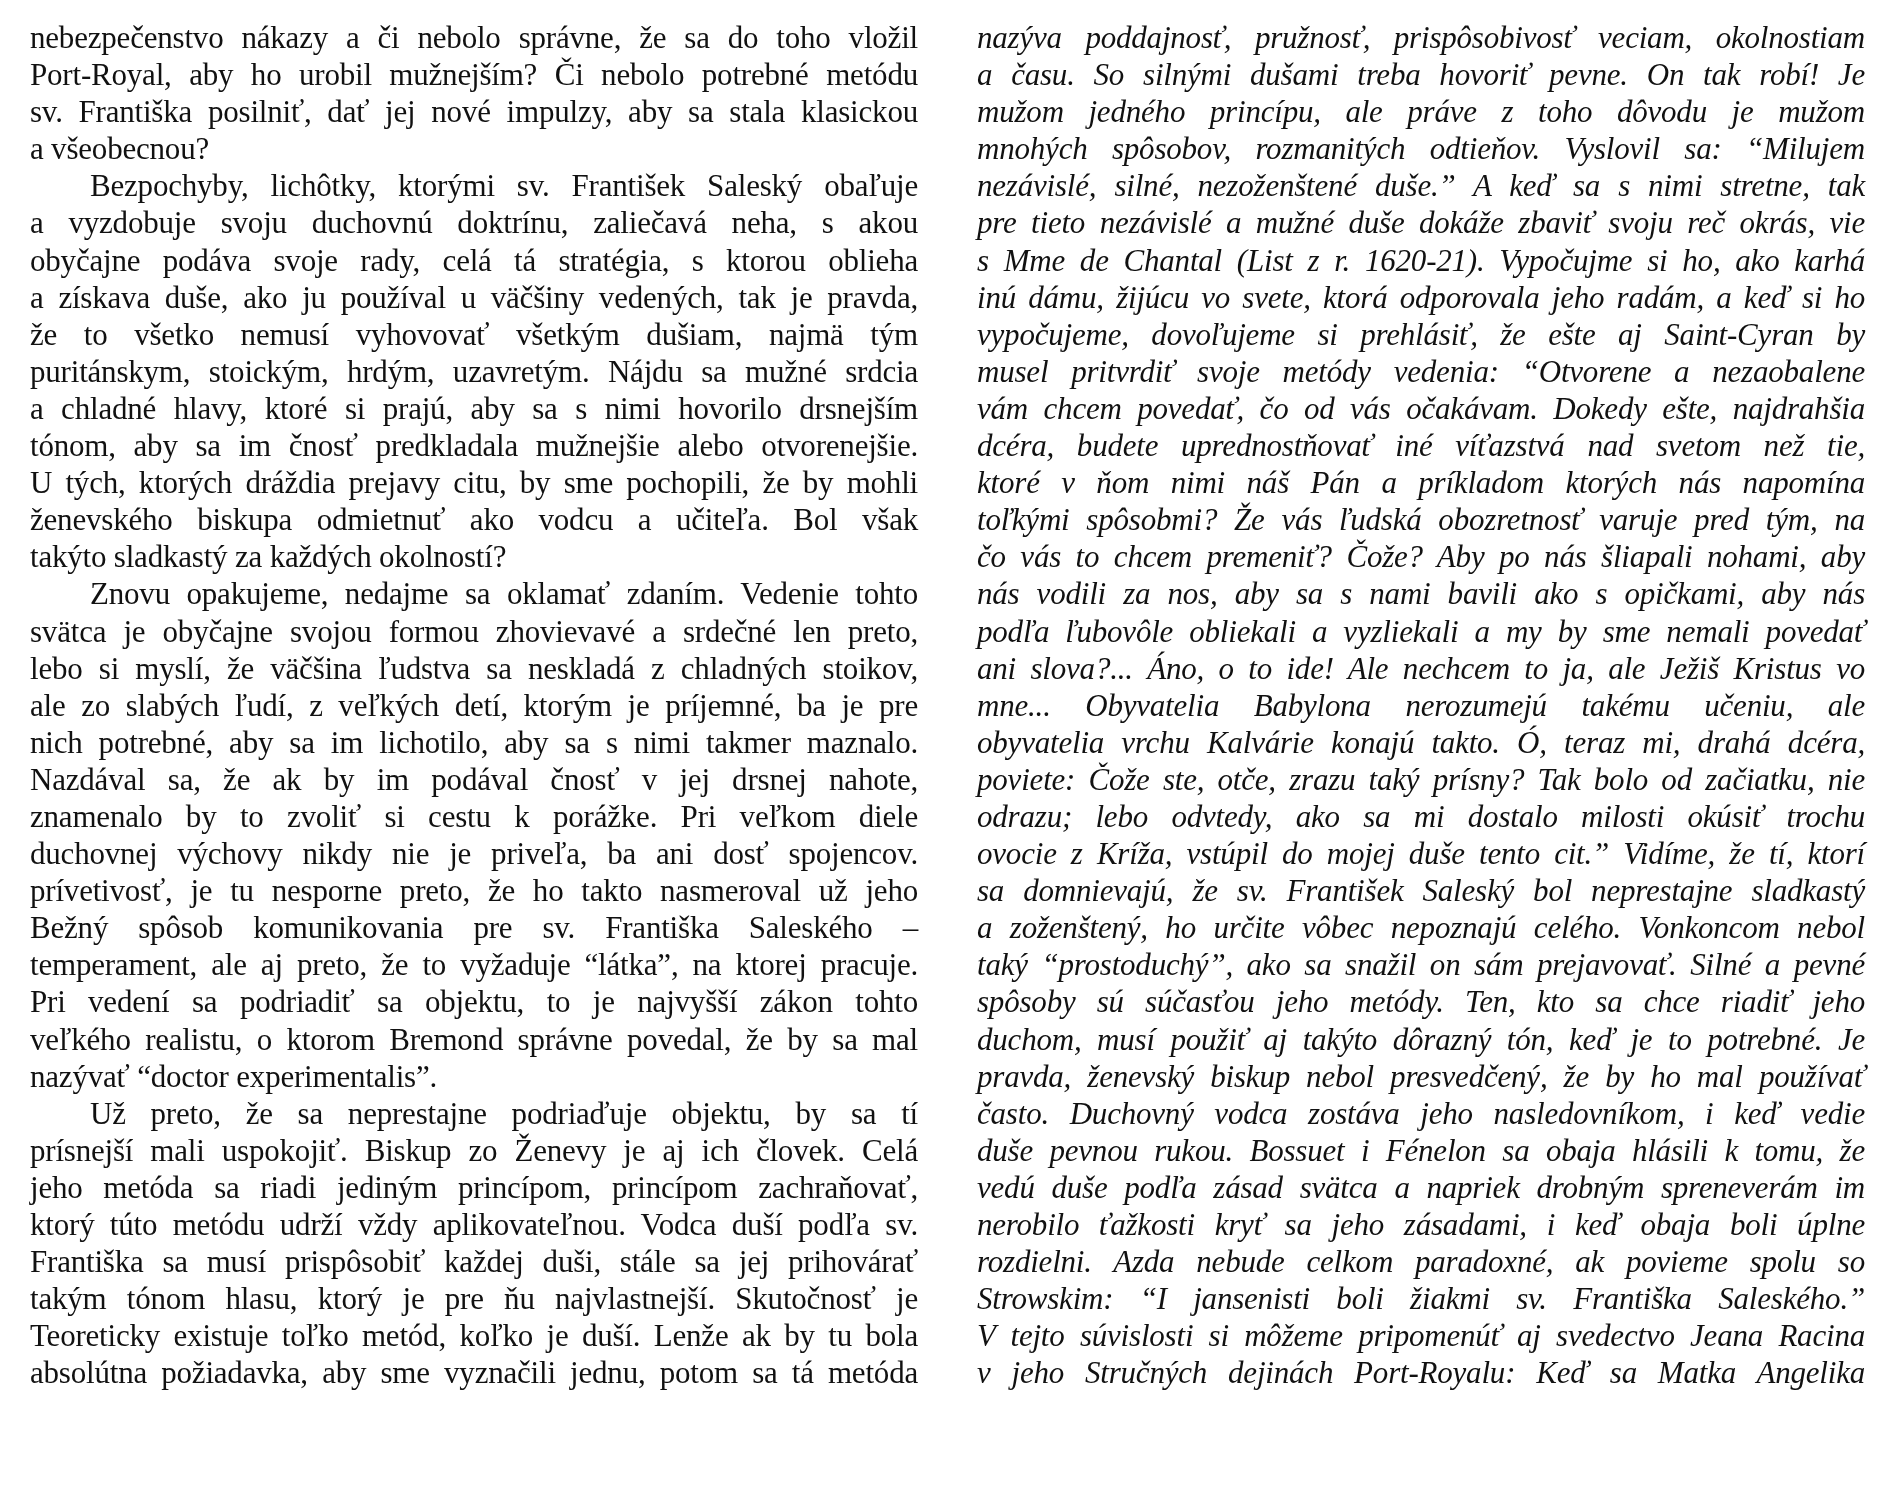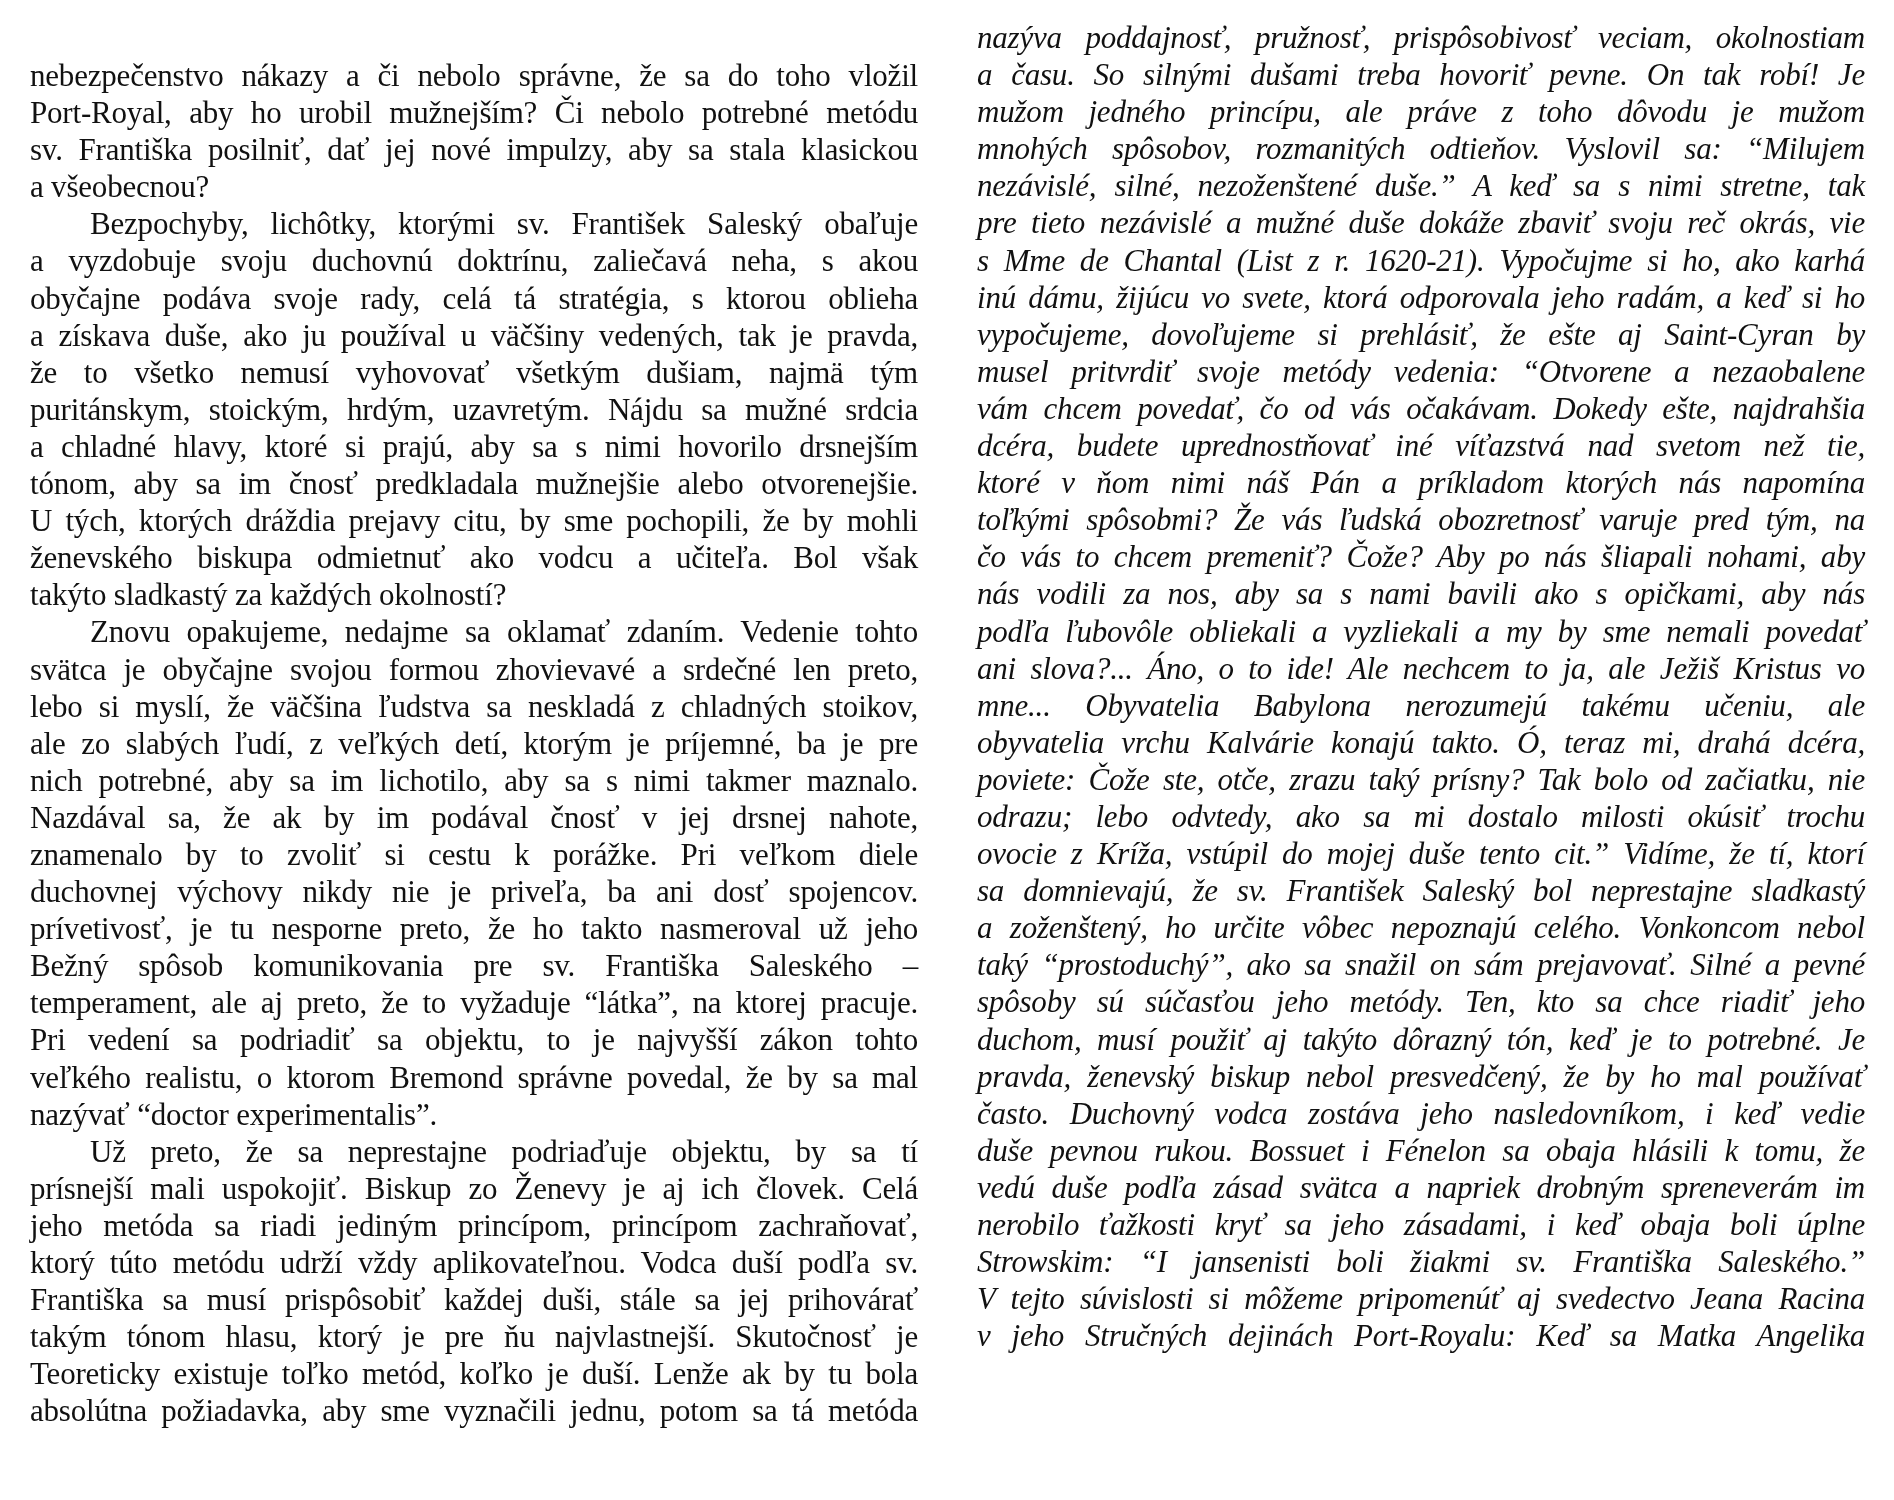--- a/index.html
+++ b/index.html
@@ -20,21 +20,21 @@
       left: 0;
       top: 0;
       width: 1894px;
       height: 1500px;
     }
     .column {
       position: absolute;
       top: 19px;
       width: 888px;
     }
-    .column.left { left: 30px; margin-top: 38px; }
+    .column.left { left: 30px; }
     .column.right { left: 977px; font-style: italic; }
     .line {
       display: block;
       height: 37.1px;
       line-height: 37.1px;
       font-size: 31px;
       white-space: nowrap;
       text-align: justify;
       text-align-last: justify;
       transform-origin: left center;
@@ -119,17 +119,18 @@
       <div class="line"><span class="t">sa domnievajú, že sv. František Saleský bol neprestajne sladkastý</span></div>
       <div class="line"><span class="t">a zoženštený, ho určite vôbec nepoznajú celého. Vonkoncom nebol</span></div>
       <div class="line"><span class="t">taký “prostoduchý”, ako sa snažil on sám prejavovať. Silné a pevné</span></div>
       <div class="line"><span class="t">spôsoby sú súčasťou jeho metódy. Ten, kto sa chce riadiť jeho</span></div>
       <div class="line"><span class="t">duchom, musí použiť aj takýto dôrazný tón, keď je to potrebné. Je</span></div>
       <div class="line"><span class="t">pravda, ženevský biskup nebol presvedčený, že by ho mal používať</span></div>
       <div class="line"><span class="t">často. Duchovný vodca zostáva jeho nasledovníkom, i keď vedie</span></div>
       <div class="line"><span class="t">duše pevnou rukou. Bossuet i Fénelon sa obaja hlásili k tomu, že</span></div>
       <div class="line"><span class="t">vedú duše podľa zásad svätca a napriek drobným spreneverám im</span></div>
       <div class="line"><span class="t">nerobilo ťažkosti kryť sa jeho zásadami, i keď obaja boli úplne</span></div>
+      <div class="line"><span class="t">rozdielni. Azda nebude celkom paradoxné, ak povieme spolu so</span></div>
       <div class="line"><span class="t">Strowskim: “I jansenisti boli žiakmi sv. Františka Saleského.”</span></div>
       <div class="line"><span class="t">V tejto súvislosti si môžeme pripomenúť aj svedectvo Jeana Racina</span></div>
       <div class="line"><span class="t">v jeho Stručných dejinách Port-Royalu: Keď sa Matka Angelika</span></div>
     </div>
 </div>
 
 </body></html>

